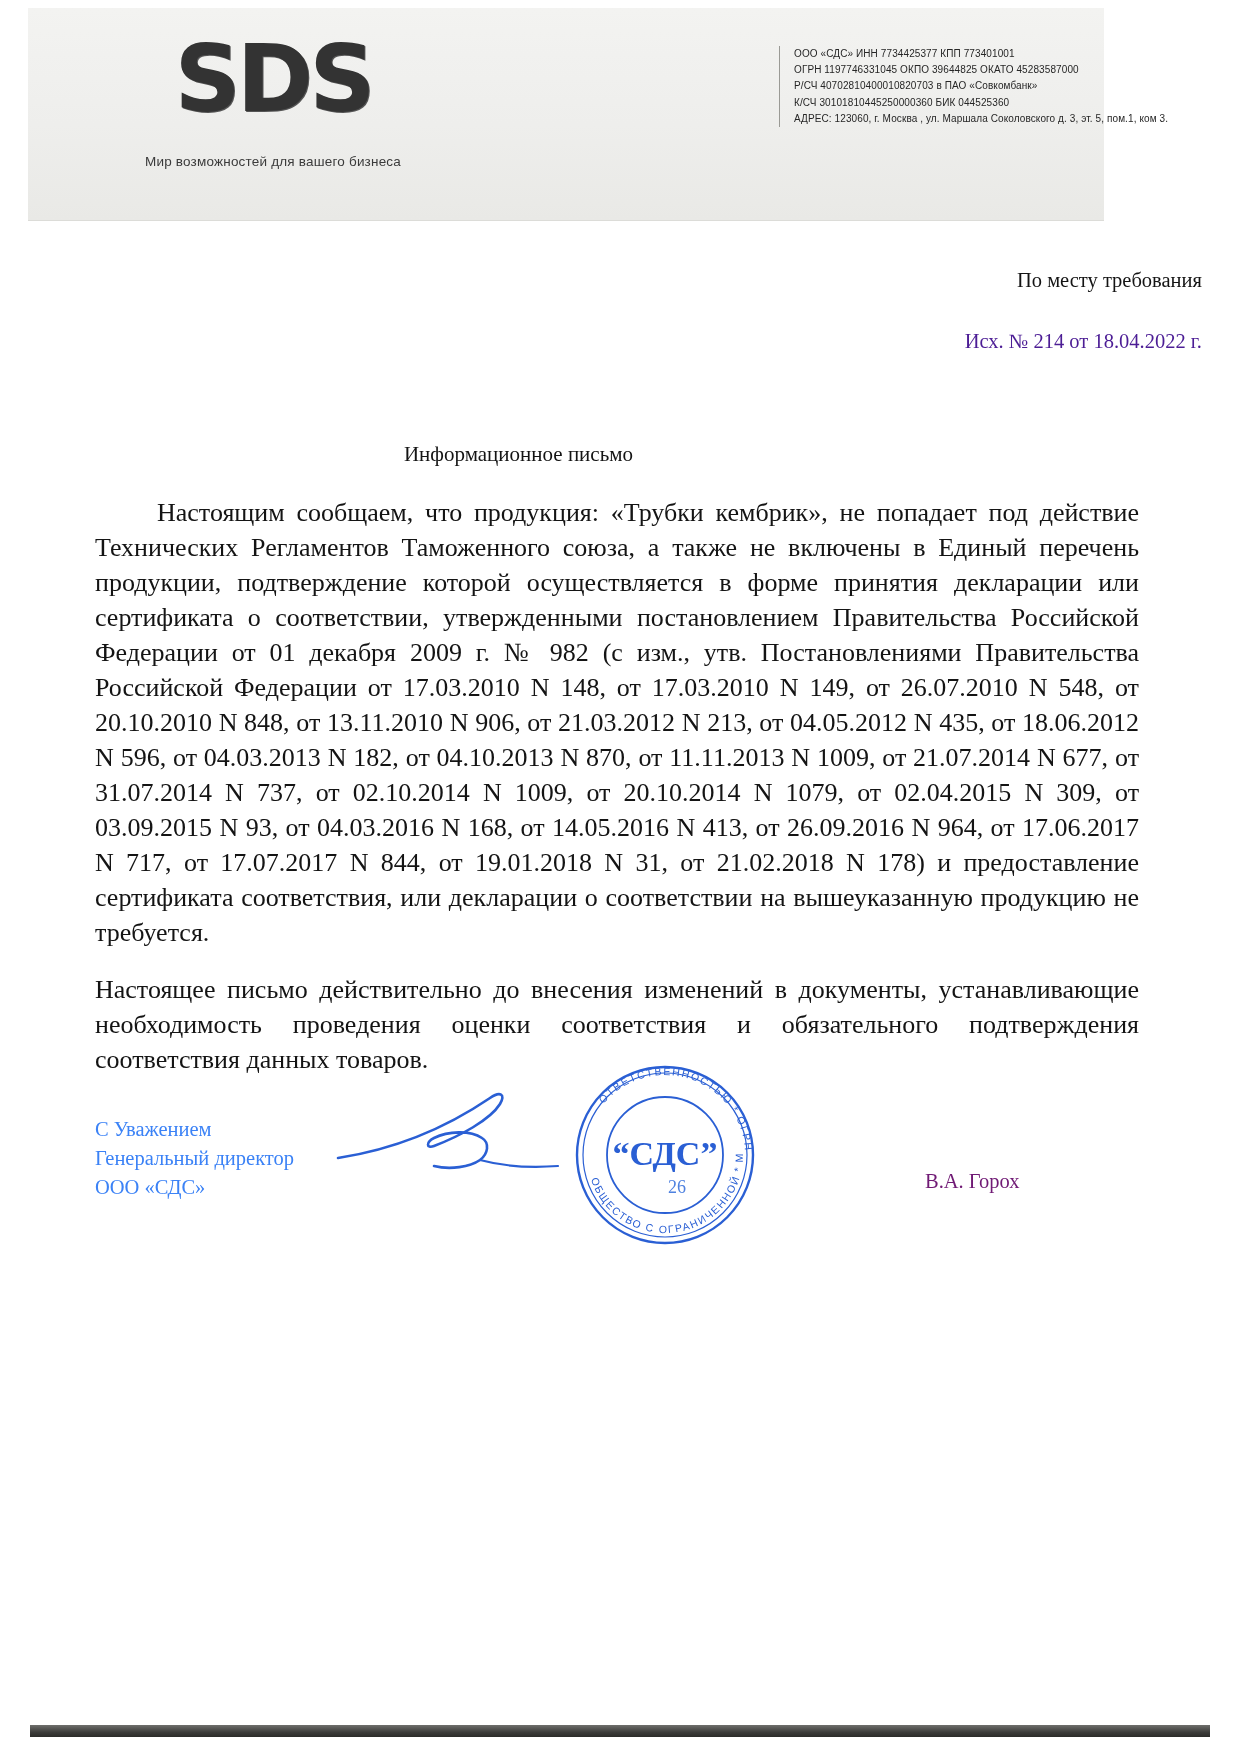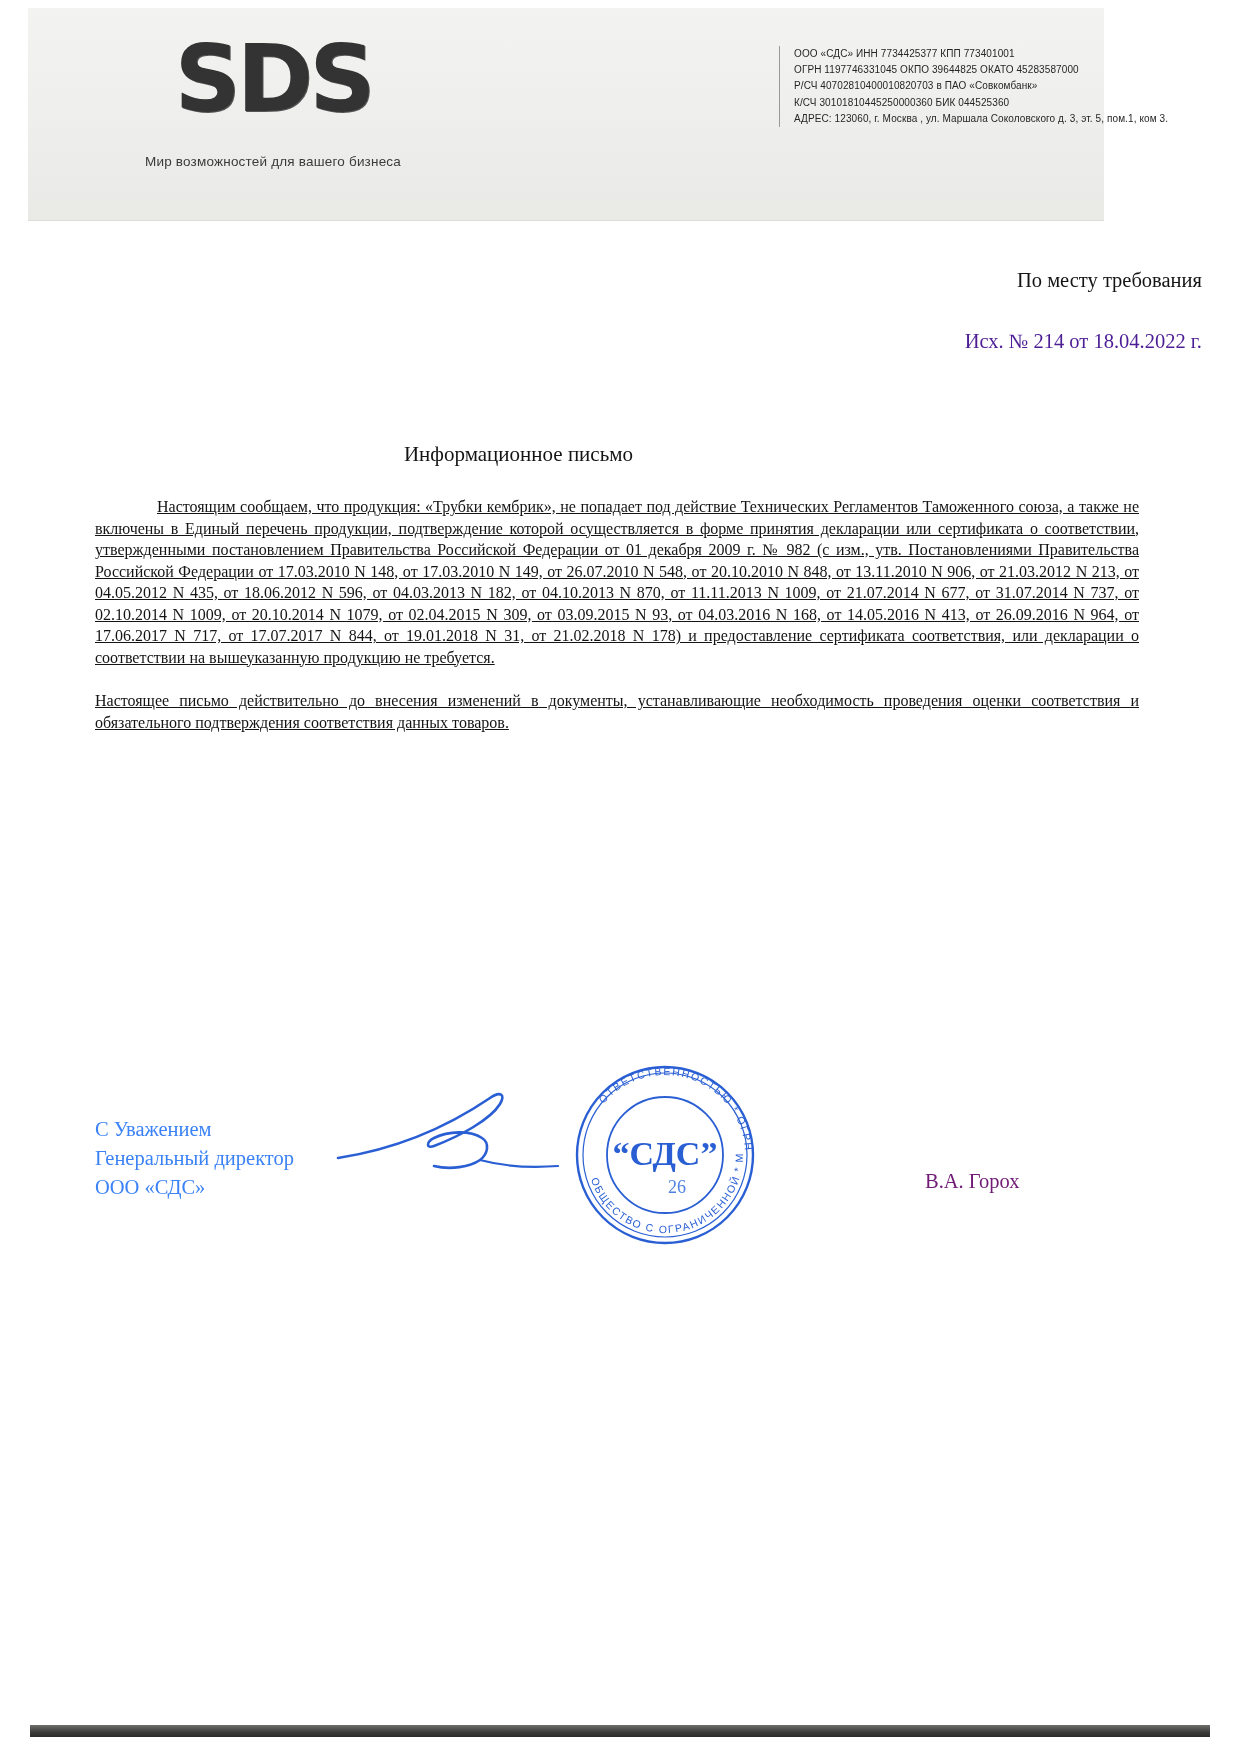--- a/index.html
+++ b/index.html
@@ -97,26 +97,25 @@
   }
 
   
   .body-wrap {
     position: absolute;
     left: 95px;
     top: 496px;
     width: 1044px;
   }
   .para {
-    font-size: 16px;
+    font-size: 26px;
     line-height: 1.345;
     text-align: justify;
     color: #141414;
     margin: 0;
-    text-decoration: underline;
   }
   .para.first { text-indent: 62px; }
   .para.second { margin-top: 22px; }
 
   
   .sign-left {
     position: absolute;
     left: 95px;
     top: 1115px;
     font-size: 20.5px;

